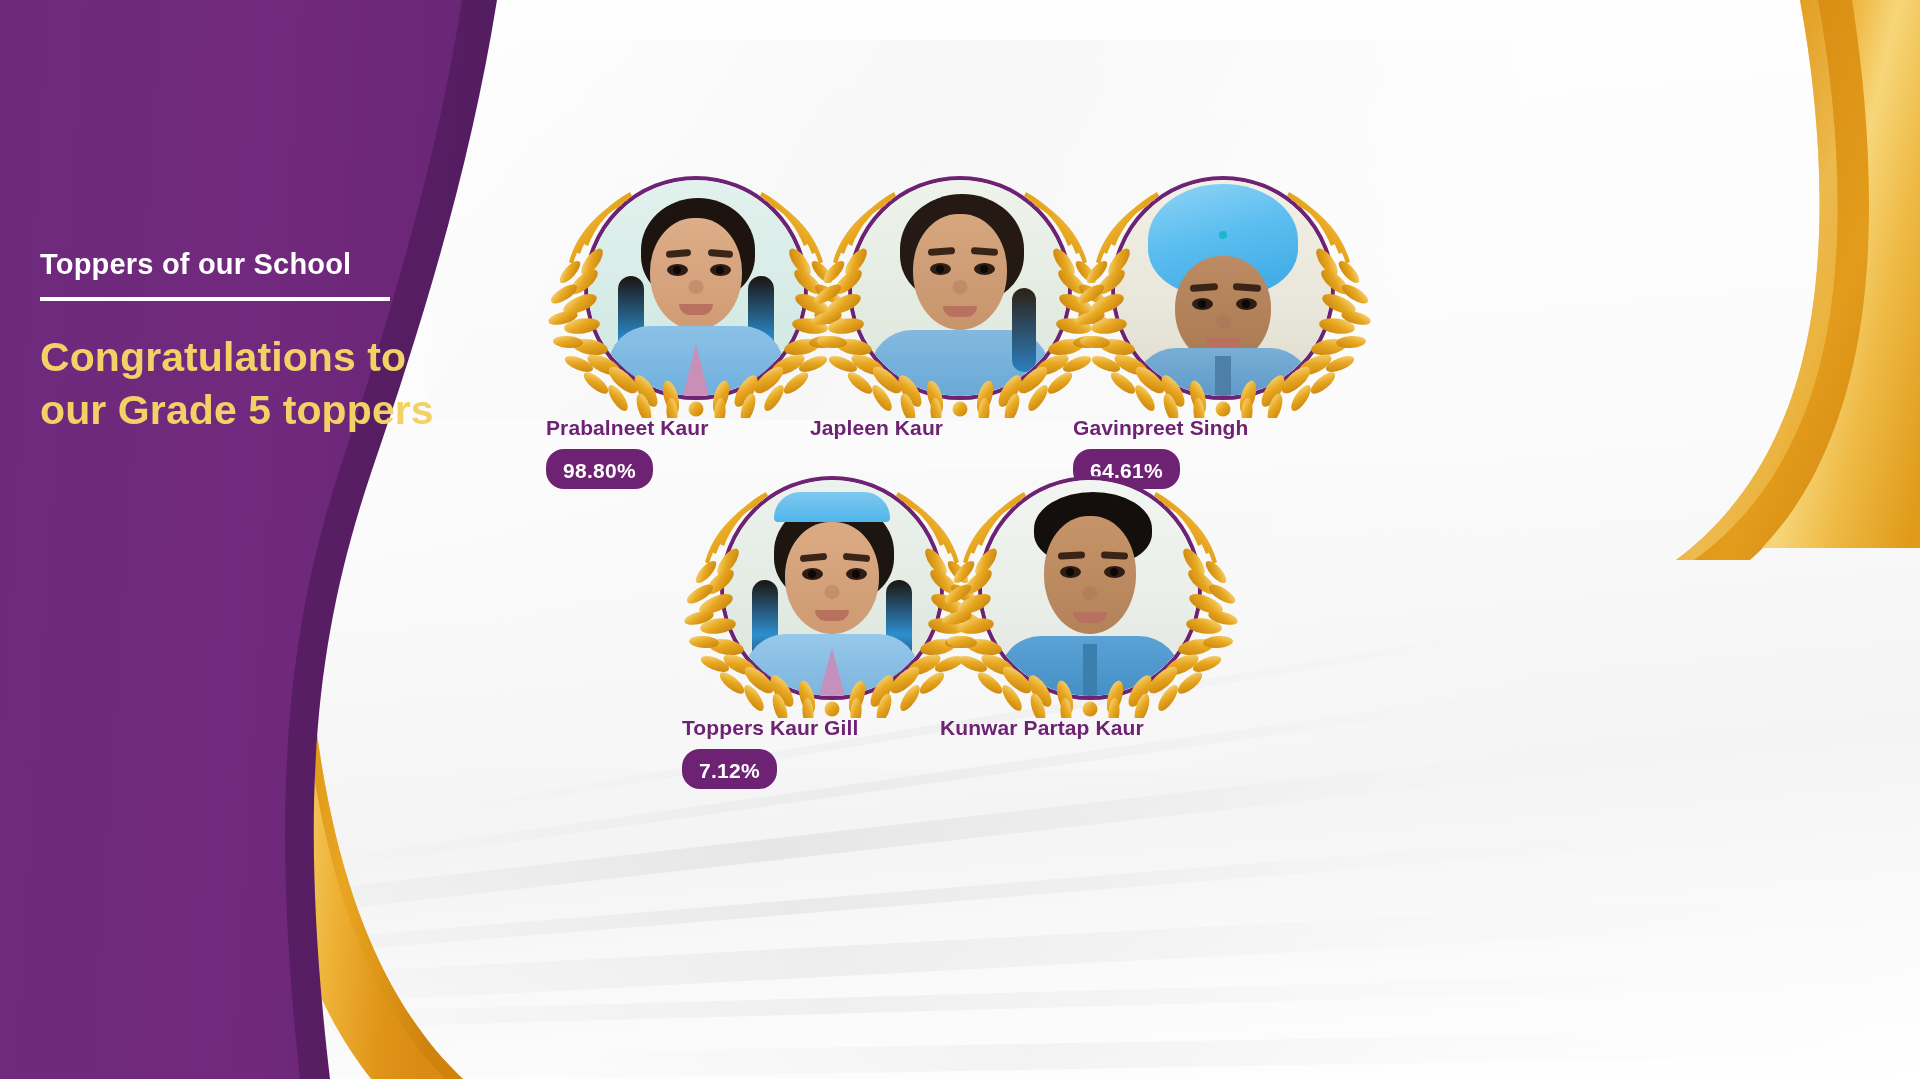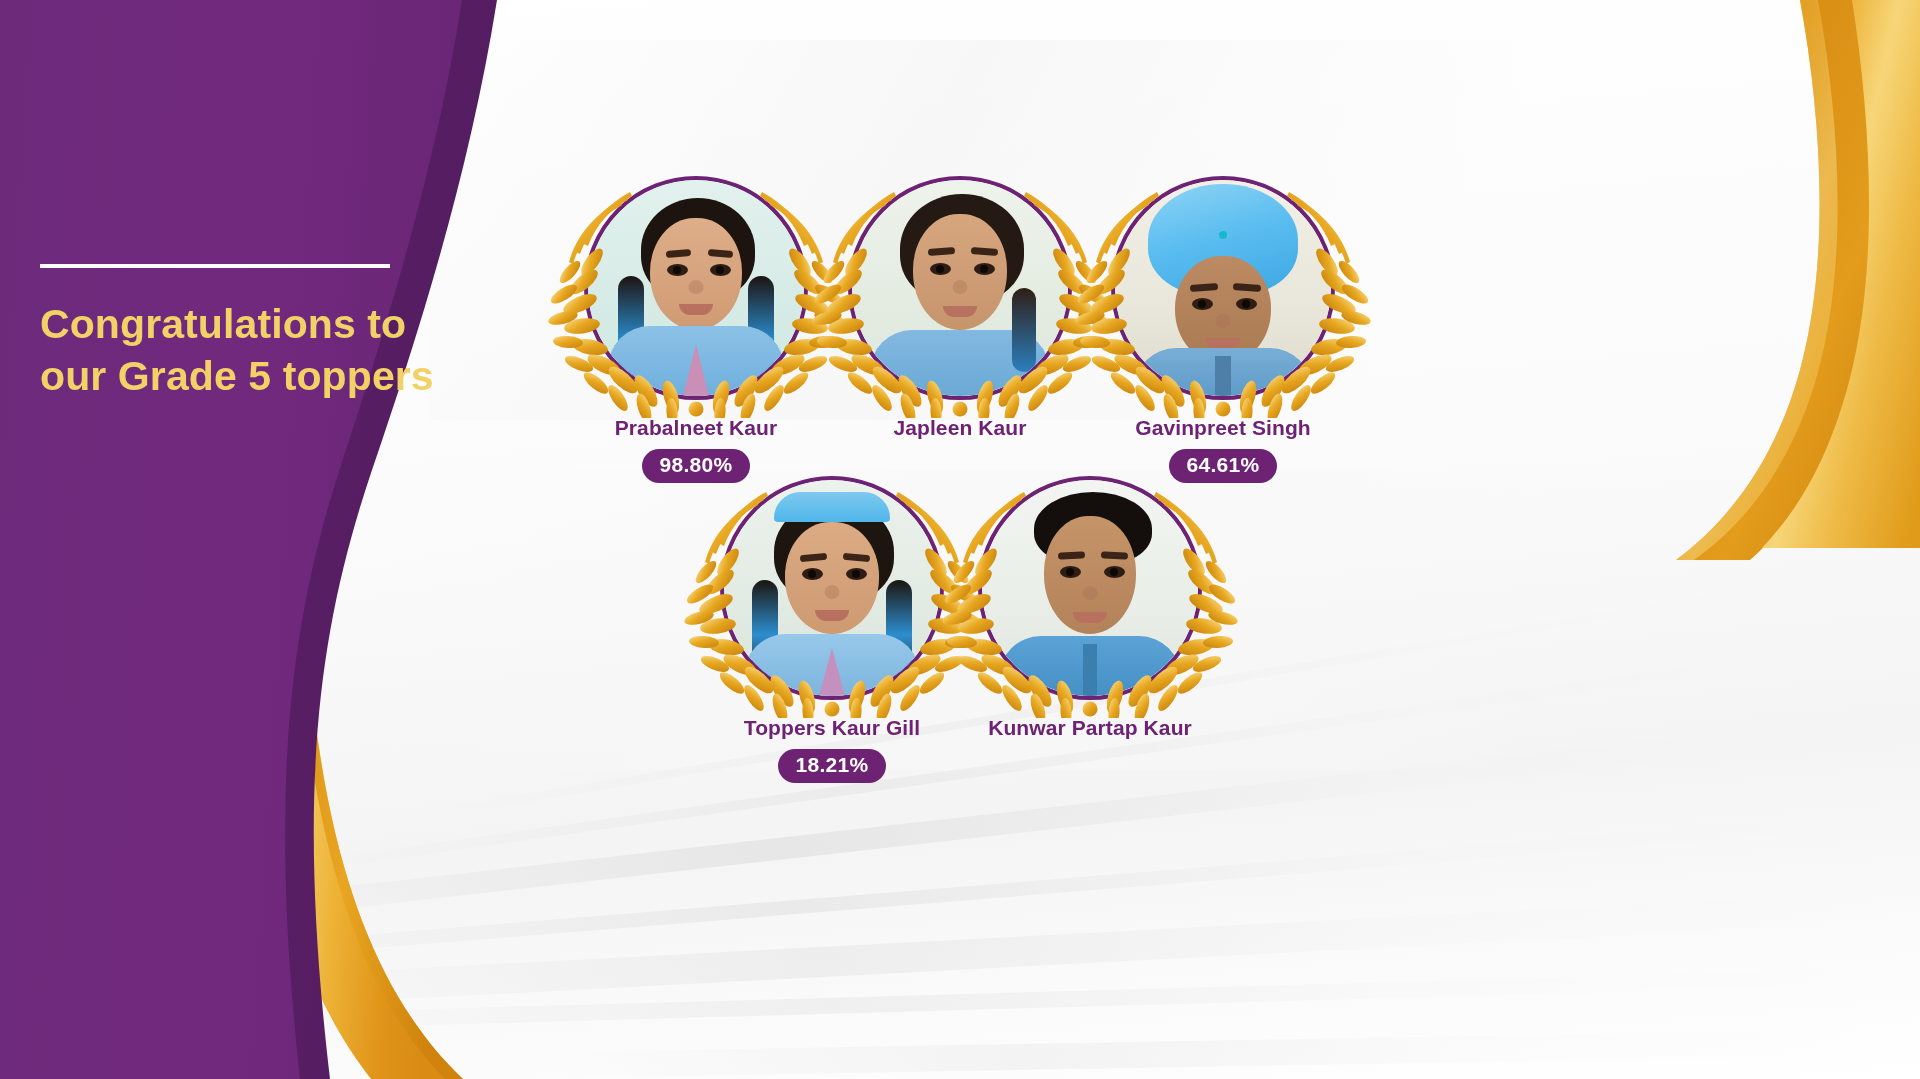--- a/index.html
+++ b/index.html
@@ -82,21 +82,21 @@
     color:#f2d166;
     font-size:41px;
     font-weight:bold;
     line-height:1.28;
     letter-spacing:.1px;
   }
 
   
   .toppers { position:absolute; inset:0; z-index:14; }
 
-  .topper { position:absolute; width:300px; text-align:center; }
+  .topper { position:absolute; width:300px; text-align:left; }
 
   .medal { position:relative; width:300px; height:250px; margin:0 auto; }
 
   .portrait-ring {
     position:absolute; left:50%; top:8px; transform:translateX(-50%);
     width:224px; height:224px; border-radius:50%;
     border:4px solid #6e2273;
     overflow:hidden;
     background:#e8f2ee;
   }
@@ -132,21 +132,21 @@
     color:#6e2273;
     font-size:21px;
     font-weight:bold;
     letter-spacing:.1px;
     white-space:nowrap;
     margin-top:-2px;
   }
   .pct-badge {
     display:inline-block;
     margin-top:9px;
-    padding:4px 17px 6px;
+    padding:10px 17px 6px;
     border-radius:18px;
     background:#6e2273;
     color:#ffffff;
     font-size:21px;
     font-weight:bold;
     letter-spacing:.3px;
   }
 </style>
 </head>
 <body>
@@ -221,20 +221,21 @@
           <stop offset="100%" stop-color="#c97c09"></stop>
         </linearGradient>
       </defs>
       <path d="M 420 0 L 300 0 C 322 120 330 260 300 370 C 276 458 230 520 176 560 L 250 560 C 318 500 366 408 390 300 C 412 200 418 90 420 0 Z" fill="url(#garc2)"></path>
       <path d="M 420 0 L 318 0 C 340 122 348 262 318 372 C 294 460 248 522 194 560 L 176 560 C 230 520 276 458 300 370 C 330 260 322 120 300 0 Z" fill="url(#garc)" opacity="0.55"></path>
       <path d="M 420 0 L 352 0 C 372 128 378 268 350 378 C 330 456 300 508 262 548 L 420 548 Z" fill="url(#garc)"></path>
     </svg>
   </div>
 
   <div class="headline-block">
+    <div class="eyebrow">Toppers of our School</div>
     <div class="rule"></div>
     <div class="headline">Congratulations to our Grade 5 toppers</div>
   </div>
 
   <div class="toppers">
 
     <div class="topper" style="left:546px; top:168px;">
       <div class="medal">
         <div class="portrait-ring">
           <div class="portrait">
@@ -415,21 +416,21 @@
                 <use href="#lv-l"></use>
               </g>
             <g transform="translate(150,128) scale(-1,1)">
                 <use href="#lv-l"></use>
               </g>
             <circle cx="150" cy="241" r="7.5"></circle>
           </g>
         </svg>
       </div>
       <div class="topper-name">Toppers Kaur Gill</div>
-      <div><span class="pct-badge">18.21%</span></div>
+      <div><span class="pct-badge">7.12%</span></div>
     </div>
 
     <div class="topper" style="left:940px; top:468px;">
       <div class="medal">
         <div class="portrait-ring">
           <div class="portrait">
             <div class="p-bg" style="background:linear-gradient(180deg,#f2f5f1 0%,#e9eee8 58%,#e0e7df 100%);"></div>
             <div class="p-hair" style="left:52px; top:12px; width:118px; height:74px; background:#140f0c;"></div>
             <div class="p-face" style="top:36px; width:92px; height:118px; background:linear-gradient(180deg,#c59468,#b3825a);"></div>
             <div class="p-brow" style="left:76px;  top:72px; width:27px; transform:rotate(-3deg);"></div>

